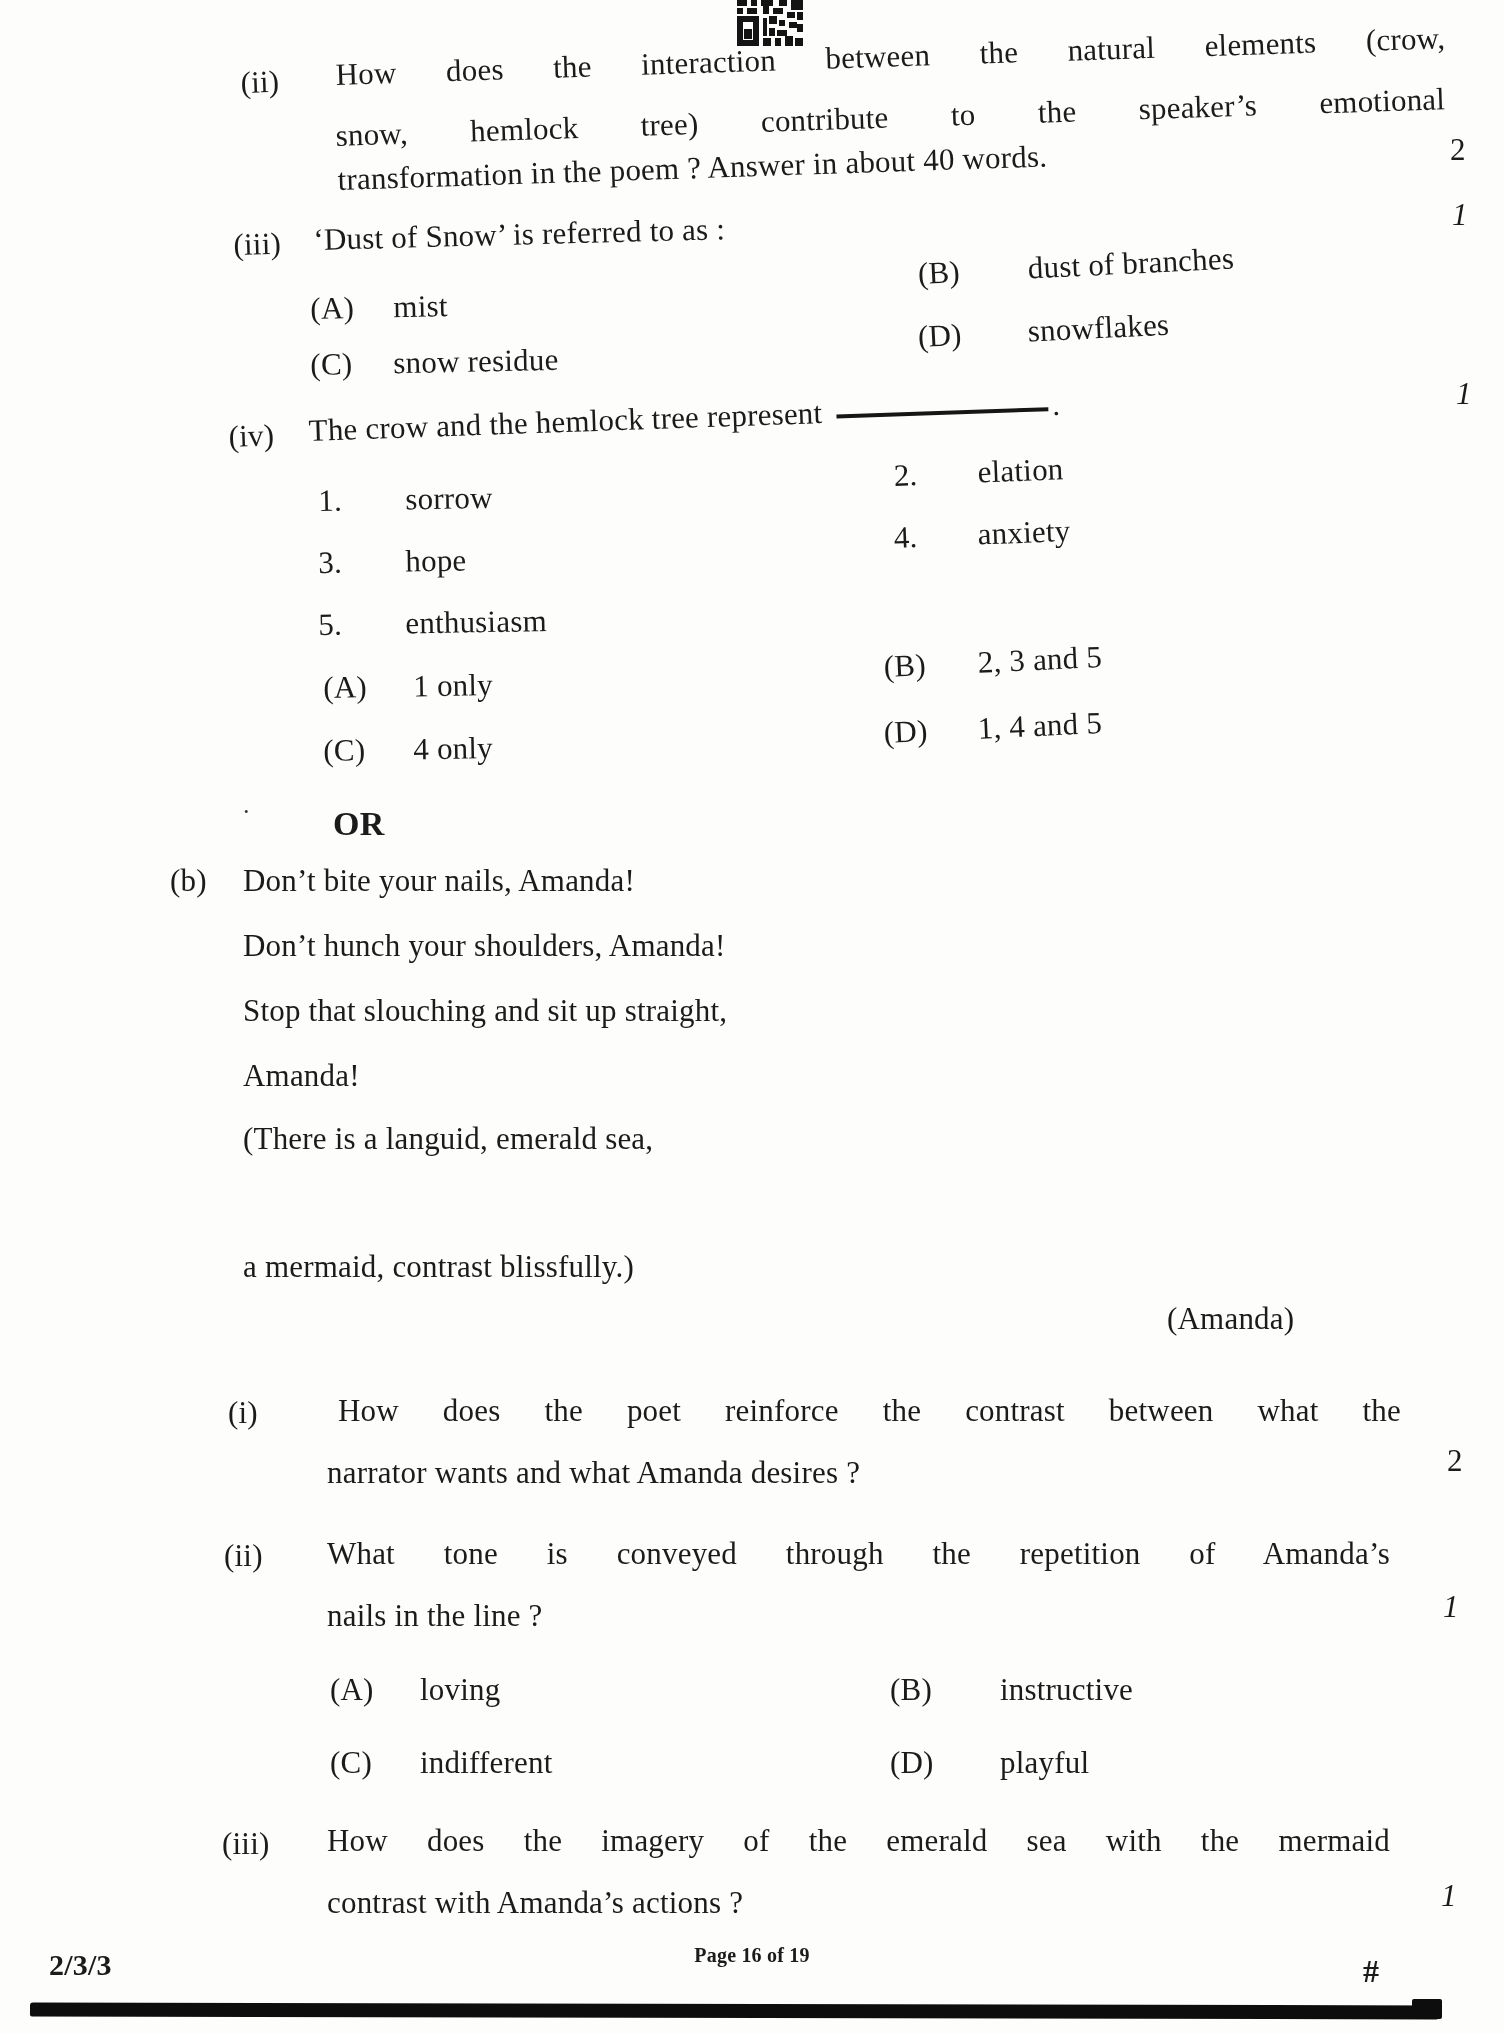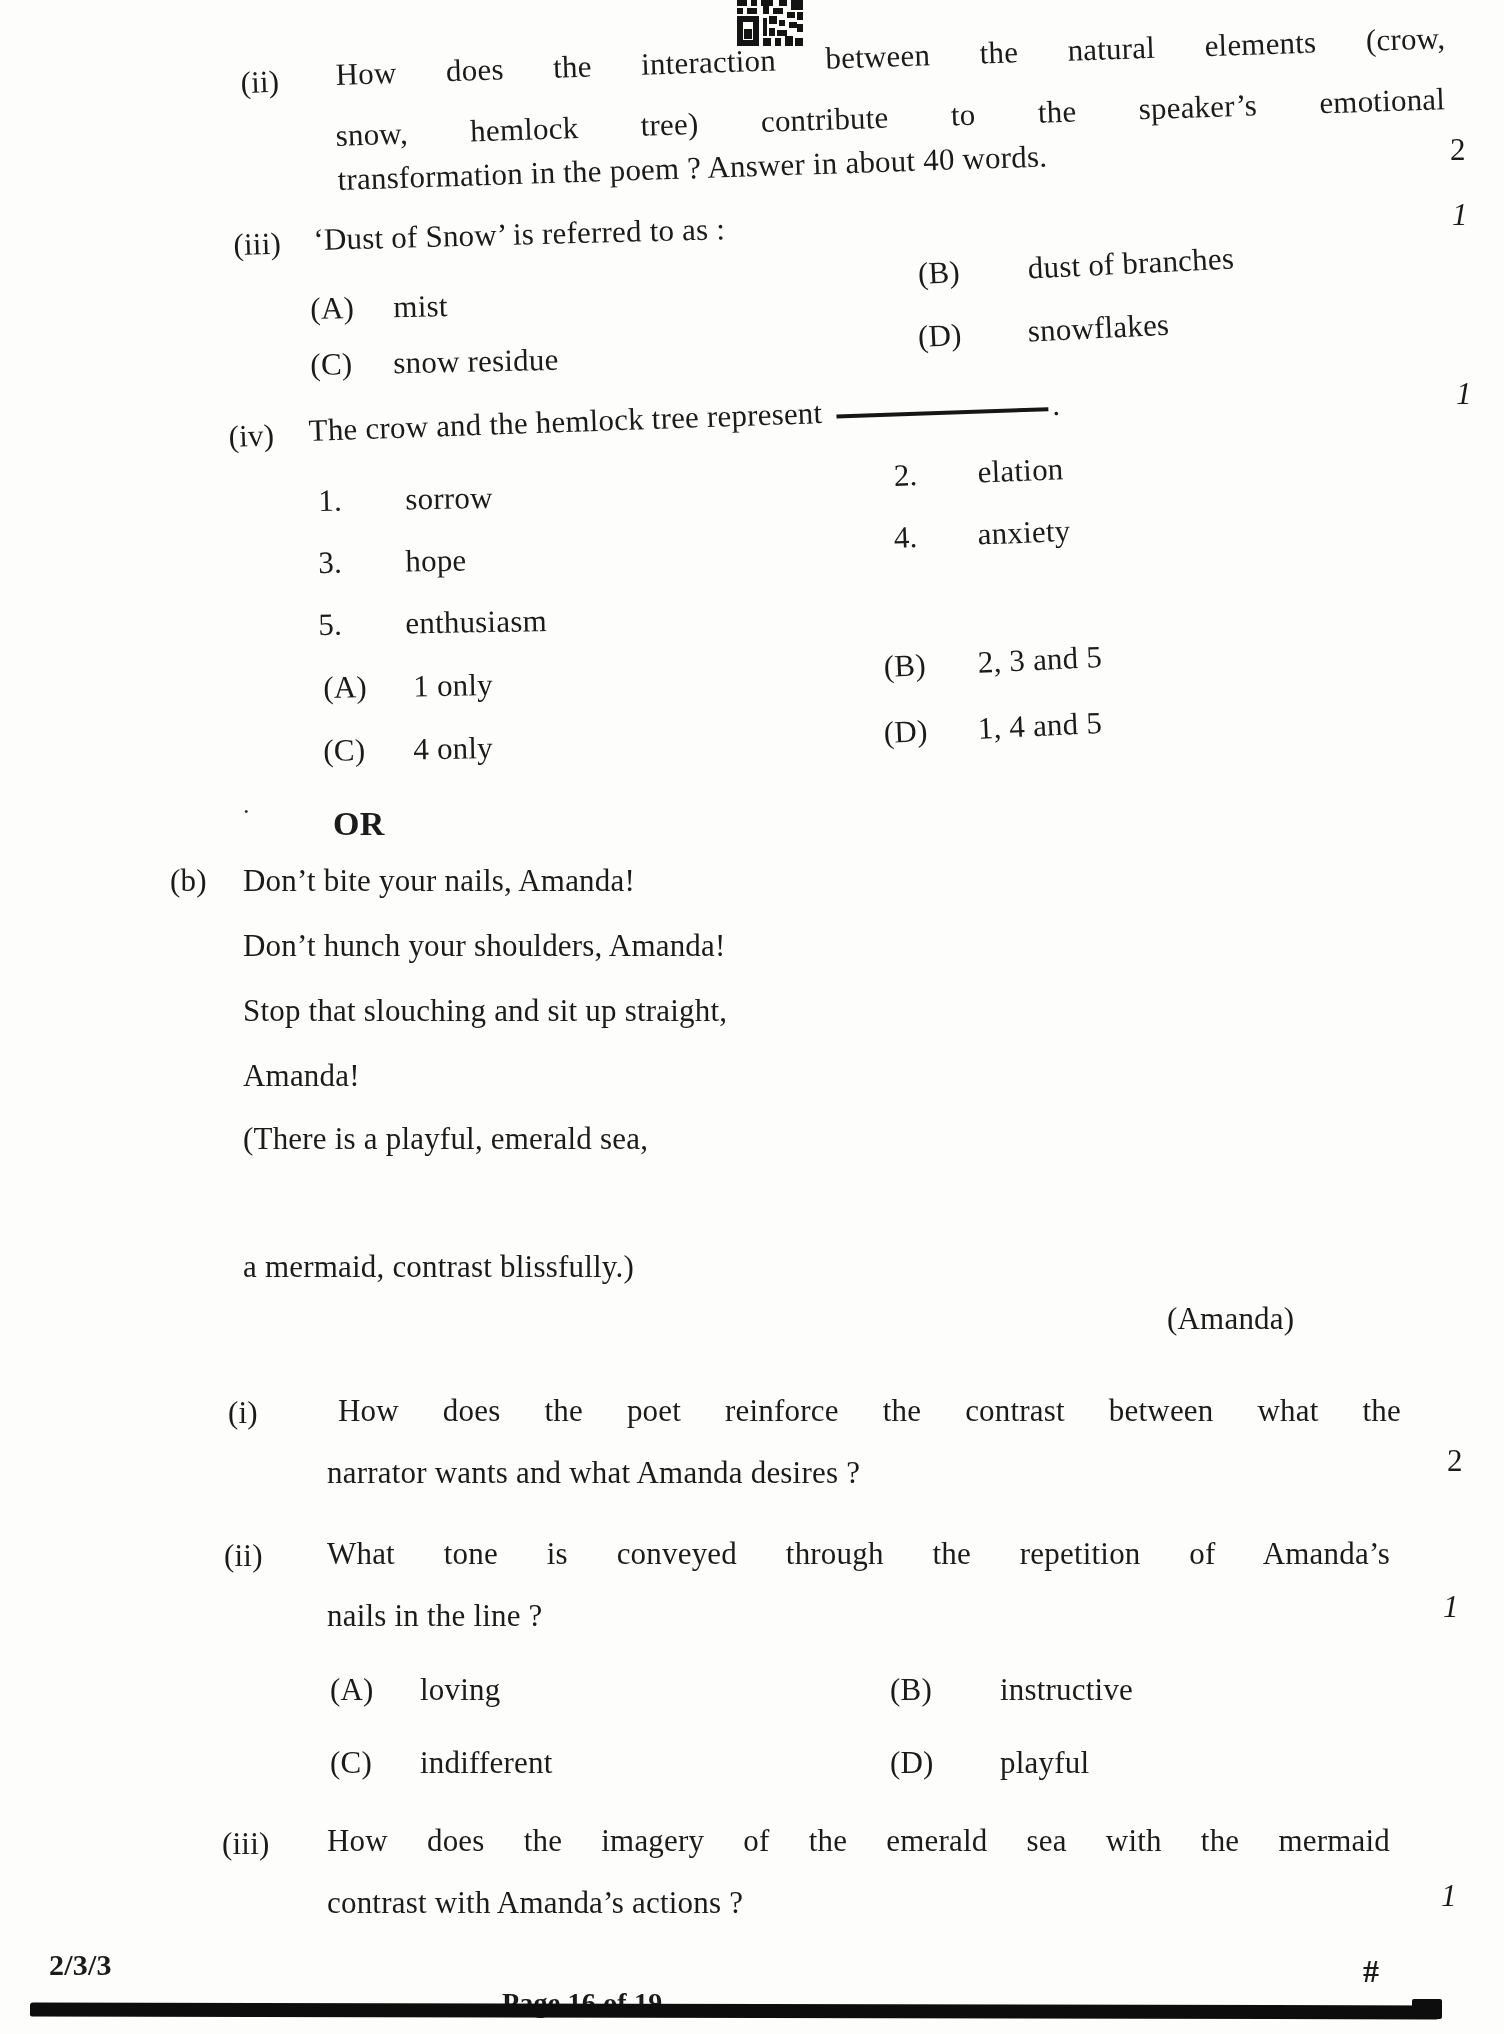--- a/index.html
+++ b/index.html
@@ -177,21 +177,21 @@
 
   <div class="dot-artifact" style="left:243px;top:790px">.</div>
 
   <div class="line bold" style="left:333px;top:805px;font-size:34px">OR</div>
 
   <div class="line" style="left:170px;top:862px">(b)</div>
   <div class="line" style="left:243px;top:862px">Don’t bite your nails, Amanda!</div>
   <div class="line" style="left:243px;top:927px">Don’t hunch your shoulders, Amanda!</div>
   <div class="line" style="left:243px;top:992px">Stop that slouching and sit up straight,</div>
   <div class="line" style="left:243px;top:1057px">Amanda!</div>
-  <div class="line" style="left:243px;top:1120px">(There is a playful, emerald sea,</div>
+  <div class="line" style="left:243px;top:1120px">(There is a languid, emerald sea,</div>
   <div class="line" style="left:243px;top:1248px">a mermaid, contrast blissfully.)</div>
   <div class="line" style="left:1167px;top:1300px">(Amanda)</div>
 
   <div class="line" style="left:228px;top:1394px">(i)</div>
   <div class="line just" style="left:338px;top:1392px;width:1063px">How does the poet reinforce the contrast between what the</div>
   <div class="line" style="left:327px;top:1454px">narrator wants and what Amanda desires ?</div>
   <div class="mark" style="left:1447px;top:1443px">2</div>
 
   <div class="line" style="left:224px;top:1537px">(ii)</div>
   <div class="line just" style="left:327px;top:1535px;width:1063px">What tone is conveyed through the repetition of Amanda’s</div>
@@ -214,19 +214,19 @@
     <span class="lt" style="width:110px">(D)</span>
     <span>playful</span>
   </div>
 
   <div class="line" style="left:222px;top:1825px">(iii)</div>
   <div class="line" style="left:327px;top:1884px">contrast with Amanda’s actions ?</div>
   <div class="line just" style="left:327px;top:1822px;width:1063px">How does the imagery of the emerald sea with the mermaid</div>
   <div class="mark it" style="left:1441px;top:1878px">1</div>
 
   <div class="line bold" style="left:49px;top:1946px;font-size:30px">2/3/3</div>
-  <div class="line bold" style="left:502px;top:1984px;width:500px;font-size:28px">Page 16 of 19</div>
+  <div class="line bold" style="left:502px;top:1936px;width:500px;text-align:center;font-size:20px">Page 16 of 19</div>
   <div class="line bold" style="left:1363px;top:1952px;font-size:32px">#</div>
 
   <div id="bottom-bar"></div>
   <div id="bottom-bar-tip"></div>
 
 </div>
 
 </body></html>

